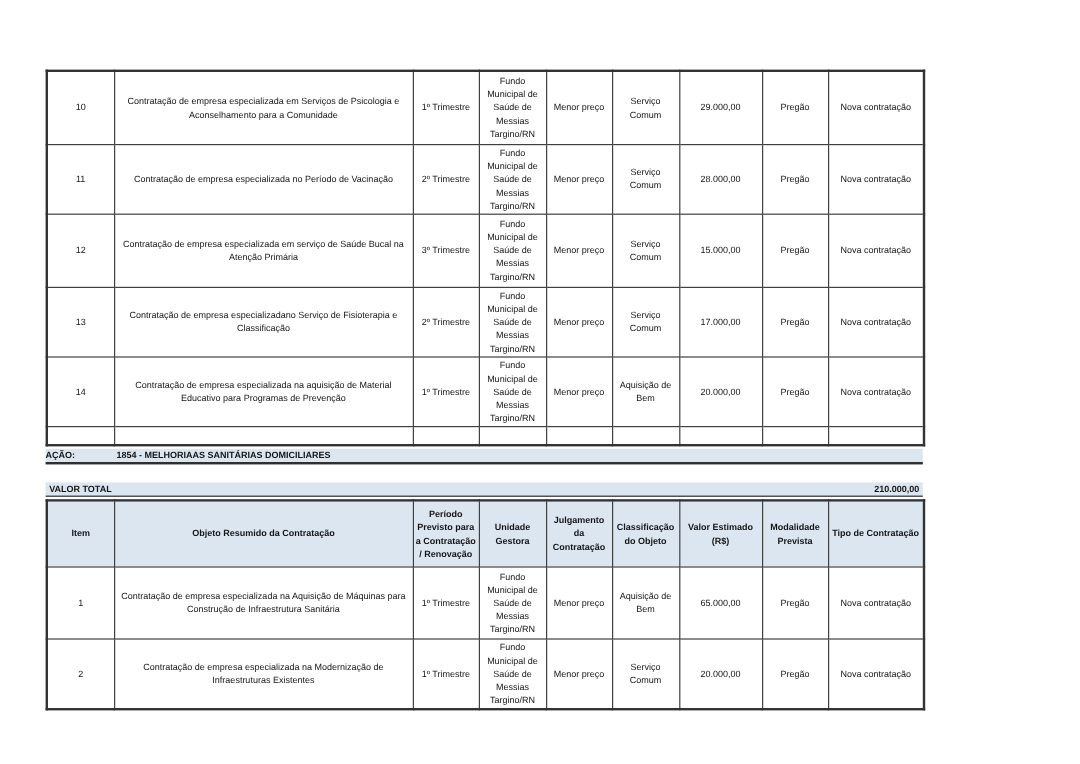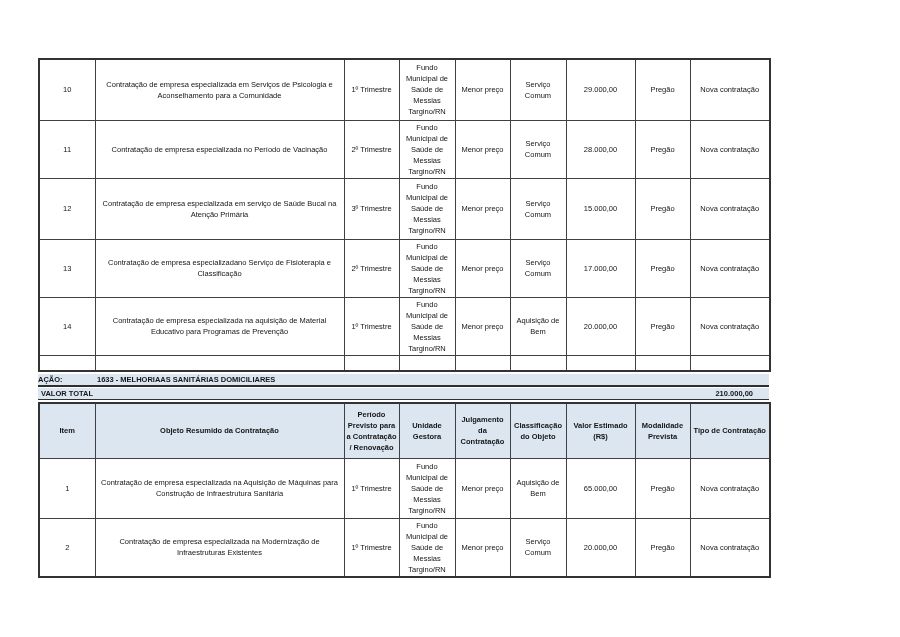--- a/index.html
+++ b/index.html
@@ -63,37 +63,37 @@
     background: #dce6f1;
     height: 11px;
     font-weight: bold;
     font-size: 7.5px;
   }
   .band.action {
     margin-top: 2px;
     border-bottom: 2px solid #2f2f2f;
   }
   .band.total {
-    margin-top: 1px;
+    margin-top: 15px;
     margin-bottom: 2px;
     border-bottom: 1.5px solid #2f2f2f;
   }
   .action-label {
     width: 53px;
     text-align: left;
     flex: none;
   }
   .action-value { margin-left: 6px; }
   .total-label {
     flex: 1;
     padding-left: 3px;
     text-align: left;
   }
   .total-value {
-    padding-right: 16px;
+    padding-right: 3px;
     text-align: right;
   }
 </style>
 </head>
 <body>
 
 <div class="doc">
 
   <table class="grid">
     <colgroup>
@@ -197,21 +197,21 @@
       <td></td>
       <td></td>
       <td></td>
       <td></td>
     </tr>
   </tbody>
     </table>
 
   <div class="band action">
     <span class="action-label">AÇÃO:</span>
-    <span class="action-value">1633 - MELHORIAAS SANITÁRIAS DOMICILIARES</span>
+    <span class="action-value">1854 - MELHORIAAS SANITÁRIAS DOMICILIARES</span>
   </div>
 
   <div class="band total">
     <span class="total-label">VALOR TOTAL</span>
     <span class="total-value">210.000,00</span>
   </div>
 
   <table class="grid">
     <colgroup>
       <col style="width:56px">

